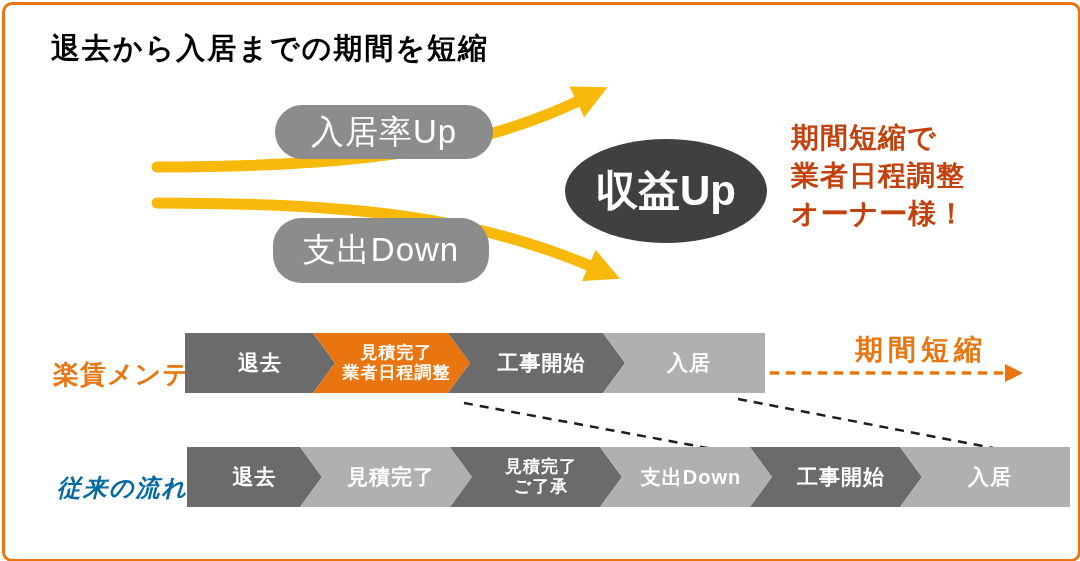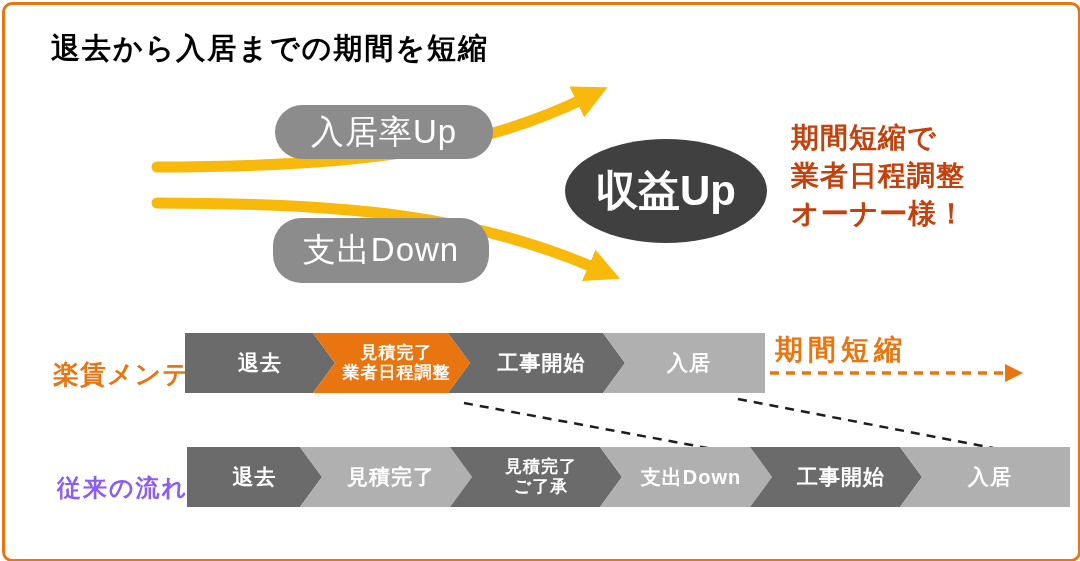--- a/index.html
+++ b/index.html
@@ -10,35 +10,35 @@
   .title{left:46px;top:24px;font-size:29px;font-weight:700;color:#000000;letter-spacing:2px;white-space:nowrap;text-align:center;}
   svg.layer{position:absolute;left:0;top:0;pointer-events:none;}
   .pill{background:#8C8C8C;border-radius:28px;color:#fff;font-weight:400;font-size:33px;
     display:flex;align-items:center;justify-content:center;white-space:nowrap;letter-spacing:1px;}
   .pill1{left:270px;top:100px;width:218px;height:54px;}
   .pill2{left:268px;top:213px;width:216px;height:65px;}
   .ellipse{left:560px;top:134px;width:202px;height:104px;background:#404040;border-radius:50%;
     color:#fff;font-weight:700;font-size:42px;display:flex;align-items:center;justify-content:center;white-space:nowrap;}
   .note{left:786px;top:114px;color:#c2410c;font-weight:700;font-size:28px;line-height:38px;white-space:nowrap;letter-spacing:1px;}
   .rowlabel1{left:48px;top:352px;color:#E8750F;font-weight:700;font-size:26px;white-space:nowrap;letter-spacing:1px;}
-  .rowlabel2{left:52px;top:467px;color:#8b5cf6;font-weight:700;font-size:24px;white-space:nowrap;letter-spacing:2px;}
+  .rowlabel2{left:52px;top:467px;color:#0369a1;font-weight:700;font-size:24px;white-space:nowrap;letter-spacing:2px;font-style:italic;}
   .row{display:flex;align-items:flex-end;height:52px;}
   .row1{left:180px;top:336px;}
   .row2{left:182px;top:450px;}
   .seg{height:60px;display:flex;align-items:center;justify-content:center;color:#fff;font-weight:700;
     font-size:21px;white-space:nowrap;margin-left:-22px;padding-left:10px;letter-spacing:1px;
     clip-path:polygon(0 0, calc(100% - 22px) 0, 100% 50%, calc(100% - 22px) 100%, 0 100%, 22px 50%);}
   .seg.first{margin-left:0;padding-left:0;
     clip-path:polygon(0 0, calc(100% - 22px) 0, 100% 50%, calc(100% - 22px) 100%, 0 100%);}
   .seg.last{clip-path:polygon(0 0, 100% 0, 100% 100%, 0 100%, 22px 50%);margin-top:25px;}
   .seg.dark{background:#6B6B6B;}
   .seg.light{background:#B0B0B0;}
   .seg.accent{background:#E8750F;}
   .stack{display:flex;flex-direction:column;align-items:center;line-height:20px;font-size:17px;}
-  .shorten{left:770px;top:326px;width:212px;text-align:left;color:#E8750F;font-weight:700;
+  .shorten{left:770px;top:326px;width:212px;text-align:right;color:#E8750F;font-weight:700;
     font-size:28px;letter-spacing:5px;white-space:nowrap;font-family:Liberation Mono, monospace;}
 </style>
 </head>
 <body>
 
 <div class="frame">
 
   <svg class="layer" width="1080" height="561" viewBox="0 0 1080 561">
     <defs>
       <marker id="yarrow" viewBox="0 0 10 10" refX="2" refY="5" markerWidth="3.1" markerHeight="3.1" orient="auto">

